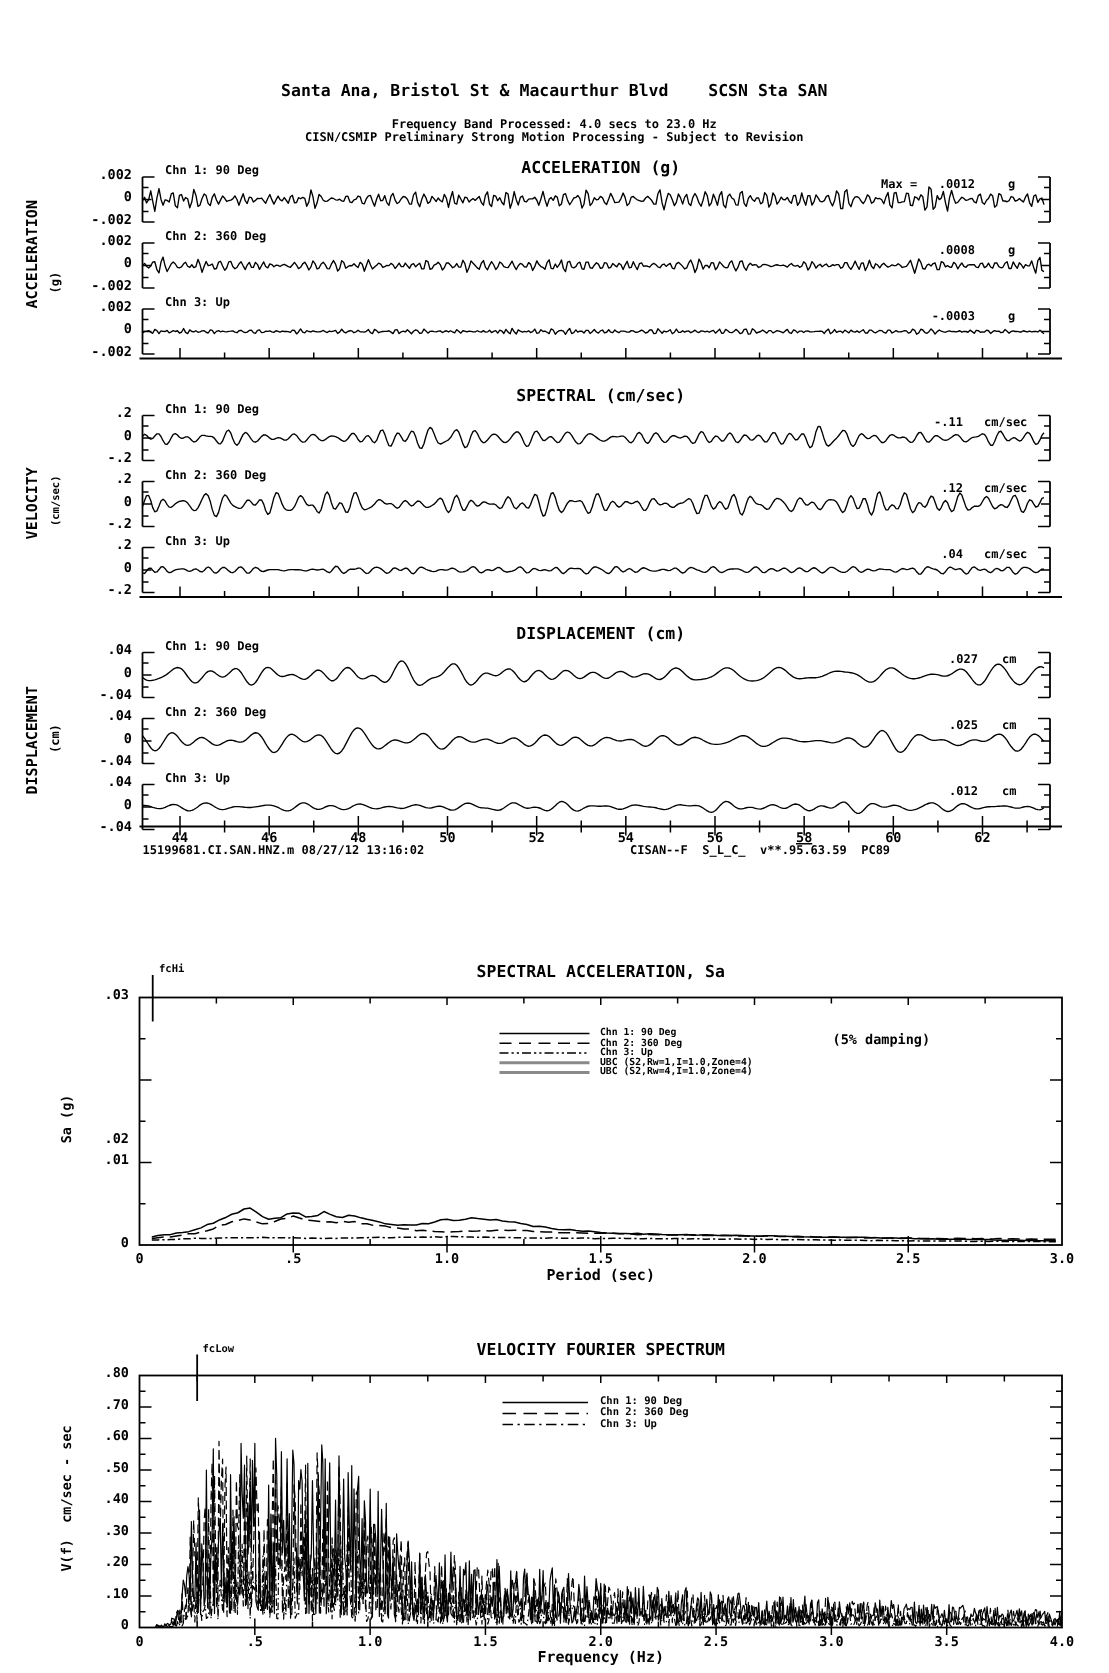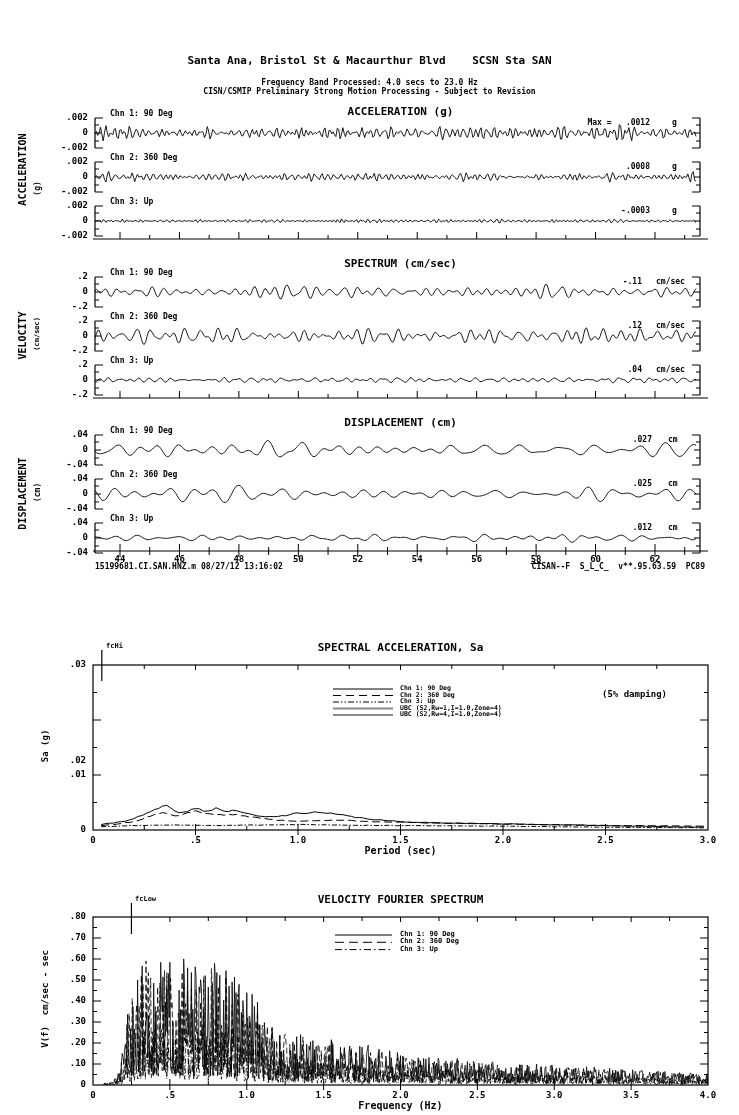--- a/index.html
+++ b/index.html
@@ -3,21 +3,21 @@
 <meta charset="utf-8">
 <style>
   html,body{margin:0;padding:0;background:#fff;}
   #stage{position:relative;width:739px;height:1115px;background:#ffffff;overflow:hidden;
          font-family:"DejaVu Sans Mono",monospace;}
   .t{position:absolute;white-space:pre;color:#000;font-family:"DejaVu Sans Mono",monospace;
      font-weight:bold;line-height:1.1;}
   .rot{transform:rotate(-90deg);}
   .f6{font-size:6.5px}.f7{font-size:7px}.f8{font-size:8px}.f9{font-size:9px}
   .f10{font-size:10px}.f11{font-size:11px}
-  .ctr{text-align:center}.rgt{text-align:right}
+  .ctr{text-align:center}.rgt{}
   svg{position:absolute;left:0;top:0;}
 </style>
 </head>
 <body>
 
 <div id="stage">
   <svg id="linework" width="739" height="1115" viewBox="0 0 739 1115">
       <line x1="93" y1="239" x2="708" y2="239" stroke="#000000" stroke-width="1.2"></line>
       <line x1="120" y1="239" x2="120" y2="232" stroke="#000000" stroke-width="1"></line>
       <line x1="149.722" y1="239" x2="149.722" y2="235" stroke="#000000" stroke-width="1"></line>
@@ -334,21 +334,21 @@
       <path d="M103.8,1084.6L104.5,1083.3L105.3,1083.6L106.1,1084.0L106.8,1084.3L107.6,1083.4L108.4,1084.4L109.1,1084.3L109.9,1084.0L110.7,1083.8L111.5,1082.3L112.2,1082.6L113.0,1083.2L113.8,1082.8L114.5,1080.6L115.3,1083.1L116.1,1080.7L116.8,1083.9L117.6,1078.4L118.4,1073.5L119.1,1074.4L119.9,1082.0L120.7,1076.5L121.4,1063.6L122.2,1053.4L123.0,1056.7L123.8,1064.5L124.5,1050.6L125.3,1044.4L126.1,1050.3L126.8,1067.9L127.6,1014.4L128.4,1052.3L129.1,1065.5L129.9,1067.6L130.7,1028.6L131.4,1063.3L132.2,1074.9L133.0,1006.7L133.7,1076.3L134.5,1029.2L135.3,1042.3L136.1,1070.5L136.8,1065.8L137.6,980.0L138.4,1071.3L139.1,1052.6L139.9,1059.3L140.7,1035.9L141.4,1023.9L142.2,965.9L143.0,1075.6L143.7,1036.5L144.5,1054.5L145.3,1036.6L146.0,1021.1L146.8,1012.3L147.6,1058.1L148.4,1015.9L149.1,1046.2L149.9,1067.9L150.7,1051.5L151.4,1070.4L152.2,1047.9L153.0,1075.3L153.7,983.1L154.5,1051.7L155.3,1034.4L156.0,1011.1L156.8,1052.3L157.6,1066.2L158.3,1069.6L159.1,1058.0L159.9,1063.2L160.7,962.3L161.4,995.0L162.2,1012.2L163.0,976.8L163.7,1057.3L164.5,1069.6L165.3,1001.9L166.0,1031.3L166.8,987.5L167.6,1034.4L168.3,973.6L169.1,1017.5L169.9,962.3L170.6,1067.5L171.4,1071.3L172.2,1073.5L173.0,1021.5L173.7,1069.1L174.5,1072.5L175.3,1064.4L176.0,1073.6L176.8,1050.9L177.6,1068.7L178.3,1072.9L179.1,990.1L179.9,1069.2L180.6,1009.4L181.4,1069.2L182.2,1029.1L182.9,1075.7L183.7,958.9L184.5,983.7L185.3,1042.7L186.0,1039.0L186.8,1045.6L187.6,967.8L188.3,1035.1L189.1,1013.5L189.9,1042.4L190.6,1030.0L191.4,972.5L192.2,1051.4L192.9,1009.1L193.7,1076.3L194.5,1018.1L195.2,966.8L196.0,976.1L196.8,1033.8L197.6,1032.0L198.3,1069.2L199.1,987.0L199.9,992.7L200.6,979.7L201.4,987.5L202.2,1049.7L202.9,1067.0L203.7,1009.0L204.5,1075.4L205.2,975.6L206.0,1075.6L206.8,1042.4L207.5,1037.8L208.3,987.1L209.1,1037.1L209.9,1063.7L210.6,1075.6L211.4,1017.4L212.2,983.3L212.9,1075.3L213.7,1016.1L214.5,963.3L215.2,974.3L216.0,1050.8L216.8,972.5L217.5,1075.8L218.3,1064.4L219.1,1012.5L219.8,975.2L220.6,1051.6L221.4,1070.8L222.2,1045.7L222.9,1050.1L223.7,1000.1L224.5,1064.7L225.2,1035.6L226.0,970.6L226.8,1041.4L227.5,1076.4L228.3,1032.6L229.1,986.0L229.8,1038.0L230.6,1046.3L231.4,1073.2L232.1,981.8L232.9,1018.2L233.7,1046.6L234.5,977.0L235.2,1076.1L236.0,992.6L236.8,1031.6L237.5,1076.4L238.3,993.6L239.1,984.3L239.8,1038.2L240.6,1051.1L241.4,1012.4L242.1,1057.0L242.9,1000.5L243.7,1014.4L244.4,1062.1L245.2,1061.6L246.0,1045.6L246.8,992.7L247.5,1048.2L248.3,1078.0L249.1,1016.2L249.8,1016.2L250.6,1027.0L251.4,1064.4L252.1,994.3L252.9,1077.6L253.7,1040.8L254.4,1006.3L255.2,1037.7L256.0,1068.0L256.7,1073.1L257.5,1002.2L258.3,1076.0L259.0,1078.8L259.8,1024.8L260.6,1051.7L261.4,1060.0L262.1,1037.5L262.9,1076.5L263.7,1079.1L264.4,1022.5L265.2,1035.9L266.0,1046.1L266.7,1041.4L267.5,1063.1L268.3,1075.2L269.0,1080.2L269.8,1063.9L270.6,1066.9L271.3,1044.4L272.1,1028.3L272.9,1039.8L273.7,1070.1L274.4,1041.3L275.2,1076.8L276.0,1080.3L276.7,1073.1L277.5,1069.4L278.3,1066.0L279.0,1076.4L279.8,1035.4L280.6,1072.5L281.3,1051.4L282.1,1079.7L282.9,1078.1L283.6,1049.9L284.4,1064.4L285.2,1080.5L286.0,1077.8L286.7,1069.6L287.5,1073.5L288.3,1071.9L289.0,1076.0L289.8,1066.3L290.6,1050.2L291.3,1059.7L292.1,1072.3L292.9,1041.9L293.6,1065.9L294.4,1080.7L295.2,1054.1L295.9,1078.8L296.7,1036.6L297.5,1076.0L298.3,1081.3L299.0,1062.1L299.8,1067.8L300.6,1034.7L301.3,1061.5L302.1,1044.6L302.9,1046.8L303.6,1053.0L304.4,1076.1L305.2,1080.4L305.9,1074.7L306.7,1044.3L307.5,1077.0L308.2,1081.3L309.0,1046.3L309.8,1050.0L310.6,1041.8L311.3,1070.7L312.1,1078.7L312.9,1040.6L313.6,1073.8L314.4,1049.5L315.2,1072.2L315.9,1047.0L316.7,1046.5L317.5,1076.3L318.2,1063.0L319.0,1076.3L319.8,1068.3L320.5,1068.6L321.3,1064.0L322.1,1069.5L322.9,1069.7L323.6,1075.7L324.4,1061.1L325.2,1056.3L325.9,1075.4L326.7,1074.3L327.5,1064.7L328.2,1070.8L329.0,1056.5L329.8,1079.4L330.5,1069.5L331.3,1039.7L332.1,1078.1L332.8,1044.3L333.6,1064.0L334.4,1081.4L335.2,1078.0L335.9,1077.5L336.7,1060.7L337.5,1075.7L338.2,1060.6L339.0,1067.6L339.8,1079.3L340.5,1047.2L341.3,1078.4L342.1,1072.8L342.8,1055.6L343.6,1055.3L344.4,1048.0L345.1,1057.6L345.9,1068.7L346.7,1070.8L347.5,1065.7L348.2,1078.5L349.0,1051.7L349.8,1046.1L350.5,1069.6L351.3,1051.6L352.1,1062.6L352.8,1063.4L353.6,1079.7L354.4,1064.8L355.1,1081.1L355.9,1052.4L356.7,1080.7L357.4,1080.8L358.2,1081.8L359.0,1080.8L359.8,1046.2L360.5,1072.1L361.3,1065.4L362.1,1047.1L362.8,1076.3L363.6,1068.3L364.4,1082.0L365.1,1068.4L365.9,1072.6L366.7,1053.7L367.4,1049.1L368.2,1045.2L369.0,1077.3L369.7,1056.6L370.5,1078.0L371.3,1079.2L372.1,1061.3L372.8,1064.3L373.6,1079.6L374.4,1067.5L375.1,1060.1L375.9,1058.2L376.7,1077.0L377.4,1081.7L378.2,1075.6L379.0,1049.1L379.7,1064.7L380.5,1074.3L381.3,1081.9L382.0,1081.1L382.8,1074.3L383.6,1080.1L384.4,1073.3L385.1,1069.4L385.9,1056.3L386.7,1063.6L387.4,1082.5L388.2,1079.9L389.0,1081.3L389.7,1050.8L390.5,1072.9L391.3,1057.8L392.0,1068.4L392.8,1080.4L393.6,1081.8L394.3,1073.9L395.1,1080.9L395.9,1064.6L396.7,1066.4L397.4,1052.4L398.2,1058.7L399.0,1061.6L399.7,1073.4L400.5,1055.6L401.3,1081.4L402.0,1081.9L402.8,1056.0L403.6,1067.8L404.3,1081.6L405.1,1073.4L405.9,1076.3L406.6,1076.4L407.4,1070.2L408.2,1074.6L409.0,1076.7L409.7,1077.2L410.5,1074.8L411.3,1070.8L412.0,1080.7L412.8,1080.7L413.6,1060.4L414.3,1082.4L415.1,1080.4L415.9,1080.6L416.6,1066.8L417.4,1081.7L418.2,1057.8L418.9,1080.9L419.7,1079.6L420.5,1061.9L421.3,1071.9L422.0,1065.2L422.8,1082.9L423.6,1058.4L424.3,1071.7L425.1,1077.3L425.9,1058.9L426.6,1077.2L427.4,1073.9L428.2,1077.6L428.9,1057.5L429.7,1073.0L430.5,1075.1L431.2,1082.6L432.0,1079.2L432.8,1082.9L433.6,1063.5L434.3,1072.1L435.1,1080.7L435.9,1066.2L436.6,1063.1L437.4,1074.7L438.2,1058.2L438.9,1060.5L439.7,1076.8L440.5,1080.6L441.2,1065.7L442.0,1076.2L442.8,1071.1L443.5,1076.3L444.3,1077.3L445.1,1074.6L445.9,1060.9L446.6,1074.5L447.4,1063.7L448.2,1071.8L448.9,1069.9L449.7,1076.0L450.5,1065.5L451.2,1083.0L452.0,1076.0L452.8,1074.5L453.5,1080.6L454.3,1068.2L455.1,1063.2L455.8,1080.5L456.6,1060.8L457.4,1058.4L458.2,1079.4L458.9,1082.9L459.7,1082.4L460.5,1070.9L461.2,1070.9L462.0,1077.9L462.8,1077.5L463.5,1081.8L464.3,1070.6L465.1,1065.2L465.8,1066.5L466.6,1079.0L467.4,1061.6L468.1,1078.7L468.9,1082.5L469.7,1077.0L470.5,1070.4L471.2,1066.0L472.0,1074.4L472.8,1075.9L473.5,1061.3L474.3,1063.4L475.1,1083.1L475.8,1069.7L476.6,1082.5L477.4,1083.0L478.1,1078.5L478.9,1063.2L479.7,1079.0L480.4,1068.5L481.2,1067.4L482.0,1077.2L482.8,1072.3L483.5,1069.2L484.3,1082.7L485.1,1066.0L485.8,1064.6L486.6,1075.5L487.4,1079.3L488.1,1065.2L488.9,1075.4L489.7,1074.3L490.4,1080.3L491.2,1067.8L492.0,1062.4L492.7,1062.1L493.5,1068.2L494.3,1077.9L495.1,1082.6L495.8,1077.0L496.6,1080.3L497.4,1075.1L498.1,1079.1L498.9,1068.2L499.7,1080.7L500.4,1077.3L501.2,1070.2L502.0,1074.5L502.7,1077.7L503.5,1071.7L504.3,1071.5L505.0,1079.9L505.8,1068.4L506.6,1081.0L507.4,1083.1L508.1,1073.7L508.9,1082.5L509.7,1082.3L510.4,1075.9L511.2,1067.4L512.0,1080.6L512.7,1074.0L513.5,1078.9L514.3,1077.0L515.0,1080.8L515.8,1076.2L516.6,1067.3L517.3,1082.0L518.1,1075.8L518.9,1082.4L519.7,1064.6L520.4,1082.2L521.2,1079.7L522.0,1064.8L522.7,1079.8L523.5,1076.7L524.3,1079.6L525.0,1070.6L525.8,1078.9L526.6,1082.6L527.3,1065.0L528.1,1080.8L528.9,1066.4L529.6,1078.0L530.4,1071.7L531.2,1078.2L532.0,1080.8L532.7,1071.0L533.5,1081.6L534.3,1074.6L535.0,1082.9L535.8,1072.9L536.6,1064.1L537.3,1080.2L538.1,1075.8L538.9,1081.6L539.6,1080.3L540.4,1069.0L541.2,1066.9L541.9,1073.6L542.7,1081.8L543.5,1080.2L544.3,1081.2L545.0,1068.4L545.8,1066.6L546.6,1083.3L547.3,1083.3L548.1,1072.5L548.9,1078.7L549.6,1075.1L550.4,1083.2L551.2,1077.4L551.9,1064.9L552.7,1073.0L553.5,1082.9L554.2,1077.8L555.0,1083.4L555.8,1069.3L556.6,1080.9L557.3,1080.5L558.1,1079.8L558.9,1079.5L559.6,1067.9L560.4,1074.8L561.2,1077.4L561.9,1077.5L562.7,1081.7L563.5,1083.3L564.2,1077.7L565.0,1069.6L565.8,1075.8L566.5,1068.5L567.3,1077.3L568.1,1076.6L568.9,1076.7L569.6,1078.2L570.4,1080.6L571.2,1078.3L571.9,1080.1L572.7,1078.1L573.5,1069.0L574.2,1079.3L575.0,1072.6L575.8,1069.1L576.5,1082.7L577.3,1075.7L578.1,1075.3L578.8,1075.7L579.6,1083.1L580.4,1080.1L581.2,1077.3L581.9,1076.8L582.7,1076.8L583.5,1068.6L584.2,1072.5L585.0,1075.2L585.8,1083.4L586.5,1066.8L587.3,1077.6L588.1,1070.8L588.8,1080.1L589.6,1080.4L590.4,1078.5L591.1,1081.6L591.9,1071.6L592.7,1079.8L593.5,1075.1L594.2,1067.0L595.0,1072.2L595.8,1069.7L596.5,1075.7L597.3,1082.9L598.1,1079.3L598.8,1083.6L599.6,1083.2L600.4,1082.3L601.1,1078.0L601.9,1079.9L602.7,1072.5L603.4,1071.4L604.2,1069.4L605.0,1073.4L605.8,1072.4L606.5,1073.0L607.3,1071.5L608.1,1071.5L608.8,1082.6L609.6,1068.1L610.4,1081.6L611.1,1082.4L611.9,1080.3L612.7,1070.3L613.4,1083.6L614.2,1072.8L615.0,1081.5L615.7,1070.1L616.5,1081.2L617.3,1080.3L618.1,1071.5L618.8,1076.8L619.6,1076.2L620.4,1080.6L621.1,1069.6L621.9,1079.5L622.7,1069.8L623.4,1072.2L624.2,1071.3L625.0,1071.8L625.7,1075.8L626.5,1083.0L627.3,1082.6L628.0,1083.8L628.8,1081.2L629.6,1073.5L630.4,1081.1L631.1,1080.6L631.9,1081.7L632.7,1069.8L633.4,1081.1L634.2,1081.3L635.0,1071.4L635.7,1071.8L636.5,1076.0L637.3,1081.9L638.0,1082.8L638.8,1080.3L639.6,1071.6L640.3,1072.1L641.1,1071.0L641.9,1070.2L642.7,1073.3L643.4,1080.1L644.2,1083.1L645.0,1083.9L645.7,1083.6L646.5,1080.9L647.3,1076.0L648.0,1077.7L648.8,1077.1L649.6,1072.3L650.3,1075.1L651.1,1076.6L651.9,1078.8L652.6,1074.0L653.4,1073.3L654.2,1082.9L655.0,1075.8L655.7,1074.0L656.5,1071.9L657.3,1081.2L658.0,1071.0L658.8,1079.0L659.6,1083.7L660.3,1081.3L661.1,1083.0L661.9,1079.8L662.6,1073.5L663.4,1083.9L664.2,1081.1L664.9,1071.5L665.7,1080.2L666.5,1077.0L667.3,1077.9L668.0,1076.0L668.8,1076.8L669.6,1082.4L670.3,1081.3L671.1,1082.3L671.9,1083.6L672.6,1079.4L673.4,1075.2L674.2,1073.4L674.9,1080.7L675.7,1080.5L676.5,1078.1L677.2,1076.5L678.0,1073.6L678.8,1078.6L679.6,1072.6L680.3,1077.2L681.1,1073.9L681.9,1083.0L682.6,1078.6L683.4,1074.0L684.2,1083.5L684.9,1082.5L685.7,1079.2L686.5,1077.9L687.2,1076.2L688.0,1081.9L688.8,1075.6L689.5,1074.7L690.3,1082.4L691.1,1076.0L691.9,1078.4L692.6,1074.5L693.4,1079.3L694.2,1078.1L694.9,1076.4L695.7,1075.4L696.5,1074.3L697.2,1082.3L698.0,1077.2L698.8,1084.1L699.5,1076.0L700.3,1078.3L701.1,1081.0L701.8,1084.0L702.6,1079.7L703.4,1079.0L704.2,1081.2L704.9,1079.5L705.7,1082.9L706.5,1074.3L707.2,1083.2L708.0,1073.3" fill="none" stroke="#000000" stroke-width="0.8" stroke-linejoin="round" stroke-linecap="butt" clip-path="url(#cpFx)"></path>
       <path d="M103.8,1084.7L104.5,1083.1L105.3,1084.3L106.1,1084.0L106.8,1084.8L107.6,1084.1L108.4,1083.4L109.1,1084.5L109.9,1082.5L110.7,1083.7L111.5,1084.2L112.2,1084.0L113.0,1083.4L113.8,1083.2L114.5,1078.8L115.3,1079.2L116.1,1079.3L116.8,1083.9L117.6,1074.4L118.4,1075.9L119.1,1079.8L119.9,1073.4L120.7,1081.8L121.4,1062.4L122.2,1081.7L123.0,1078.4L123.8,1079.6L124.5,1065.0L125.3,1058.6L126.1,1073.9L126.8,1024.8L127.6,1077.9L128.4,1056.7L129.1,1013.4L129.9,1036.8L130.7,1039.1L131.4,1073.2L132.2,998.6L133.0,1023.1L133.7,1069.8L134.5,1059.2L135.3,1055.5L136.1,1013.7L136.8,1004.4L137.6,1039.2L138.4,1072.0L139.1,1005.9L139.9,1076.2L140.7,998.5L141.4,975.1L142.2,1070.4L143.0,983.7L143.7,1032.8L144.5,1072.8L145.3,1060.7L146.0,960.9L146.8,1020.7L147.6,986.8L148.4,972.7L149.1,1075.4L149.9,992.7L150.7,978.0L151.4,1071.1L152.2,1031.8L153.0,1052.8L153.7,1035.8L154.5,1074.1L155.3,1006.8L156.0,1043.1L156.8,1076.2L157.6,986.8L158.3,1017.0L159.1,1019.8L159.9,983.0L160.7,1062.4L161.4,1053.1L162.2,1070.7L163.0,1003.9L163.7,1057.9L164.5,970.7L165.3,1037.1L166.0,1024.1L166.8,972.6L167.6,1071.2L168.3,1058.0L169.1,1028.6L169.9,1005.8L170.6,978.6L171.4,1007.1L172.2,1002.6L173.0,1068.8L173.7,1066.9L174.5,1068.7L175.3,1076.1L176.0,1019.5L176.8,1057.9L177.6,1059.2L178.3,1013.0L179.1,1017.2L179.9,1071.7L180.6,1075.0L181.4,1015.1L182.2,972.2L182.9,1062.7L183.7,986.7L184.5,1040.6L185.3,1003.8L186.0,1010.3L186.8,1021.1L187.6,991.6L188.3,1075.5L189.1,1051.8L189.9,1044.8L190.6,1053.1L191.4,988.8L192.2,1072.8L192.9,1059.9L193.7,1075.4L194.5,1076.2L195.2,1060.7L196.0,989.6L196.8,999.2L197.6,1054.5L198.3,1068.3L199.1,1037.1L199.9,1059.6L200.6,1001.6L201.4,1050.5L202.2,1024.7L202.9,1040.7L203.7,976.8L204.5,1061.5L205.2,1053.3L206.0,1068.6L206.8,1036.7L207.5,1075.1L208.3,1045.7L209.1,1076.3L209.9,1076.2L210.6,1065.6L211.4,968.6L212.2,986.6L212.9,995.1L213.7,1075.4L214.5,1062.4L215.2,1018.2L216.0,1072.5L216.8,1007.0L217.5,1058.3L218.3,986.3L219.1,1044.0L219.8,1058.9L220.6,1075.0L221.4,1025.3L222.2,1069.9L222.9,1073.6L223.7,1033.3L224.5,1036.7L225.2,1044.2L226.0,976.7L226.8,1004.1L227.5,1063.4L228.3,1063.0L229.1,1076.6L229.8,1076.2L230.6,1057.1L231.4,1076.6L232.1,1004.6L232.9,1060.2L233.7,1067.7L234.5,1076.9L235.2,1074.7L236.0,1077.3L236.8,1061.1L237.5,995.5L238.3,994.0L239.1,1034.1L239.8,1073.3L240.6,1049.7L241.4,1066.0L242.1,1057.8L242.9,1014.7L243.7,1074.1L244.4,1028.5L245.2,1024.1L246.0,1058.3L246.8,1060.5L247.5,1018.2L248.3,1034.0L249.1,1062.8L249.8,1020.8L250.6,1073.2L251.4,1074.1L252.1,1053.3L252.9,1056.1L253.7,1049.8L254.4,1079.0L255.2,1063.3L256.0,1021.1L256.7,1034.2L257.5,1011.7L258.3,1062.6L259.0,1023.4L259.8,1063.9L260.6,1072.7L261.4,1055.6L262.1,1027.2L262.9,1025.2L263.7,1078.5L264.4,1049.9L265.2,1069.0L266.0,1074.8L266.7,1039.7L267.5,1026.5L268.3,1078.6L269.0,1046.4L269.8,1038.6L270.6,1079.8L271.3,1037.1L272.1,1027.4L272.9,1080.6L273.7,1069.2L274.4,1068.7L275.2,1072.4L276.0,1077.3L276.7,1040.9L277.5,1080.9L278.3,1074.8L279.0,1064.4L279.8,1035.7L280.6,1076.6L281.3,1051.9L282.1,1070.1L282.9,1057.0L283.6,1047.6L284.4,1035.3L285.2,1034.4L286.0,1042.8L286.7,1048.3L287.5,1080.3L288.3,1067.1L289.0,1078.4L289.8,1044.4L290.6,1065.2L291.3,1080.0L292.1,1081.3L292.9,1072.7L293.6,1073.8L294.4,1043.3L295.2,1071.6L295.9,1053.1L296.7,1077.6L297.5,1059.4L298.3,1078.1L299.0,1078.0L299.8,1056.3L300.6,1075.5L301.3,1076.8L302.1,1079.4L302.9,1037.0L303.6,1046.1L304.4,1079.4L305.2,1077.0L305.9,1079.8L306.7,1081.2L307.5,1058.4L308.2,1079.6L309.0,1066.1L309.8,1074.2L310.6,1059.8L311.3,1081.3L312.1,1061.3L312.9,1072.5L313.6,1081.5L314.4,1054.2L315.2,1073.3L315.9,1077.9L316.7,1079.9L317.5,1060.4L318.2,1044.3L319.0,1045.2L319.8,1061.5L320.5,1078.4L321.3,1050.7L322.1,1079.3L322.9,1073.7L323.6,1062.8L324.4,1055.1L325.2,1046.8L325.9,1053.8L326.7,1061.6L327.5,1045.3L328.2,1046.0L329.0,1062.1L329.8,1044.0L330.5,1081.6L331.3,1081.8L332.1,1042.2L332.8,1067.9L333.6,1063.6L334.4,1080.1L335.2,1080.1L335.9,1067.9L336.7,1058.9L337.5,1065.7L338.2,1059.4L339.0,1071.8L339.8,1075.2L340.5,1079.0L341.3,1051.8L342.1,1056.9L342.8,1062.7L343.6,1070.5L344.4,1047.6L345.1,1064.4L345.9,1081.5L346.7,1080.4L347.5,1075.1L348.2,1073.6L349.0,1081.9L349.8,1066.5L350.5,1054.8L351.3,1047.6L352.1,1068.5L352.8,1062.9L353.6,1072.6L354.4,1075.9L355.1,1082.0L355.9,1053.1L356.7,1056.0L357.4,1068.2L358.2,1066.3L359.0,1082.0L359.8,1067.5L360.5,1075.4L361.3,1064.1L362.1,1059.0L362.8,1057.4L363.6,1054.9L364.4,1077.2L365.1,1073.1L365.9,1080.4L366.7,1078.0L367.4,1082.2L368.2,1069.5L369.0,1082.3L369.7,1073.6L370.5,1052.5L371.3,1059.4L372.1,1068.5L372.8,1065.9L373.6,1082.1L374.4,1063.6L375.1,1059.9L375.9,1081.3L376.7,1070.9L377.4,1078.6L378.2,1052.4L379.0,1082.0L379.7,1079.5L380.5,1070.4L381.3,1055.3L382.0,1050.9L382.8,1067.8L383.6,1075.1L384.4,1082.4L385.1,1081.4L385.9,1062.0L386.7,1065.9L387.4,1080.6L388.2,1065.8L389.0,1074.1L389.7,1071.7L390.5,1071.5L391.3,1066.7L392.0,1077.9L392.8,1065.8L393.6,1075.4L394.3,1078.9L395.1,1079.4L395.9,1081.9L396.7,1074.7L397.4,1057.8L398.2,1072.4L399.0,1061.8L399.7,1074.7L400.5,1058.2L401.3,1082.5L402.0,1078.6L402.8,1079.9L403.6,1057.3L404.3,1076.6L405.1,1067.8L405.9,1058.1L406.6,1059.7L407.4,1065.7L408.2,1077.1L409.0,1066.1L409.7,1061.8L410.5,1071.4L411.3,1082.1L412.0,1059.3L412.8,1079.9L413.6,1077.9L414.3,1076.4L415.1,1061.3L415.9,1077.1L416.6,1079.6L417.4,1082.8L418.2,1080.0L418.9,1059.8L419.7,1067.3L420.5,1060.9L421.3,1078.8L422.0,1081.5L422.8,1081.8L423.6,1075.1L424.3,1068.1L425.1,1068.4L425.9,1071.1L426.6,1073.2L427.4,1070.8L428.2,1073.3L428.9,1064.4L429.7,1077.9L430.5,1081.5L431.2,1079.1L432.0,1065.2L432.8,1063.2L433.6,1068.5L434.3,1061.6L435.1,1072.5L435.9,1064.9L436.6,1078.5L437.4,1075.3L438.2,1064.3L438.9,1080.1L439.7,1071.2L440.5,1069.6L441.2,1079.9L442.0,1081.4L442.8,1076.1L443.5,1078.4L444.3,1063.2L445.1,1067.7L445.9,1075.4L446.6,1069.7L447.4,1067.7L448.2,1081.7L448.9,1069.3L449.7,1075.4L450.5,1061.1L451.2,1082.9L452.0,1059.8L452.8,1079.2L453.5,1076.0L454.3,1081.5L455.1,1073.3L455.8,1076.5L456.6,1075.6L457.4,1073.2L458.2,1060.7L458.9,1083.0L459.7,1078.3L460.5,1072.4L461.2,1065.4L462.0,1062.5L462.8,1082.1L463.5,1075.6L464.3,1074.0L465.1,1068.9L465.8,1080.7L466.6,1081.5L467.4,1073.6L468.1,1074.8L468.9,1083.1L469.7,1063.6L470.5,1081.5L471.2,1081.4L472.0,1080.8L472.8,1076.5L473.5,1069.1L474.3,1064.4L475.1,1081.6L475.8,1082.1L476.6,1072.2L477.4,1072.3L478.1,1069.1L478.9,1080.6L479.7,1066.6L480.4,1071.2L481.2,1080.6L482.0,1063.5L482.8,1075.0L483.5,1077.3L484.3,1072.6L485.1,1080.4L485.8,1082.3L486.6,1066.6L487.4,1069.3L488.1,1067.8L488.9,1063.8L489.7,1073.3L490.4,1070.9L491.2,1070.9L492.0,1064.7L492.7,1071.9L493.5,1078.8L494.3,1076.2L495.1,1072.3L495.8,1068.6L496.6,1074.6L497.4,1065.1L498.1,1079.1L498.9,1081.1L499.7,1070.4L500.4,1078.1L501.2,1080.1L502.0,1069.6L502.7,1070.2L503.5,1081.6L504.3,1079.2L505.0,1075.6L505.8,1076.9L506.6,1082.2L507.4,1080.4L508.1,1074.4L508.9,1082.6L509.7,1073.3L510.4,1082.9L511.2,1083.2L512.0,1075.8L512.7,1082.1L513.5,1075.8L514.3,1081.0L515.0,1070.9L515.8,1067.7L516.6,1077.1L517.3,1082.8L518.1,1068.0L518.9,1079.9L519.7,1083.4L520.4,1065.1L521.2,1069.8L522.0,1082.9L522.7,1080.8L523.5,1078.1L524.3,1079.3L525.0,1073.0L525.8,1081.8L526.6,1068.3L527.3,1083.1L528.1,1082.0L528.9,1081.7L529.6,1073.7L530.4,1080.9L531.2,1081.6L532.0,1082.6L532.7,1077.9L533.5,1072.5L534.3,1076.3L535.0,1070.1L535.8,1083.1L536.6,1074.1L537.3,1069.5L538.1,1077.0L538.9,1076.7L539.6,1083.5L540.4,1080.6L541.2,1066.7L541.9,1080.4L542.7,1080.4L543.5,1083.5L544.3,1078.9L545.0,1075.7L545.8,1083.5L546.6,1074.3L547.3,1078.6L548.1,1083.5L548.9,1082.4L549.6,1083.4L550.4,1065.5L551.2,1067.1L551.9,1066.5L552.7,1069.1L553.5,1081.8L554.2,1070.5L555.0,1074.3L555.8,1069.2L556.6,1068.1L557.3,1080.0L558.1,1081.4L558.9,1070.6L559.6,1076.9L560.4,1083.4L561.2,1075.8L561.9,1081.5L562.7,1077.6L563.5,1082.9L564.2,1071.2L565.0,1082.0L565.8,1073.5L566.5,1068.9L567.3,1079.3L568.1,1067.5L568.9,1069.8L569.6,1068.8L570.4,1077.7L571.2,1083.0L571.9,1068.0L572.7,1081.0L573.5,1076.4L574.2,1068.5L575.0,1071.5L575.8,1068.0L576.5,1082.4L577.3,1079.4L578.1,1070.3L578.8,1067.8L579.6,1079.3L580.4,1076.1L581.2,1079.4L581.9,1083.7L582.7,1071.9L583.5,1080.2L584.2,1072.6L585.0,1072.7L585.8,1082.2L586.5,1082.1L587.3,1076.2L588.1,1073.9L588.8,1069.9L589.6,1081.4L590.4,1070.7L591.1,1076.0L591.9,1076.4L592.7,1081.5L593.5,1079.3L594.2,1075.8L595.0,1078.5L595.8,1082.7L596.5,1082.6L597.3,1083.7L598.1,1081.1L598.8,1069.2L599.6,1082.5L600.4,1074.3L601.1,1083.2L601.9,1078.2L602.7,1080.5L603.4,1082.5L604.2,1082.3L605.0,1075.0L605.8,1080.3L606.5,1078.0L607.3,1079.9L608.1,1083.7L608.8,1082.2L609.6,1076.4L610.4,1075.5L611.1,1074.1L611.9,1080.5L612.7,1073.0L613.4,1074.5L614.2,1075.3L615.0,1082.0L615.7,1080.6L616.5,1082.5L617.3,1071.8L618.1,1083.6L618.8,1073.7L619.6,1081.0L620.4,1079.6L621.1,1075.8L621.9,1074.8L622.7,1079.4L623.4,1083.8L624.2,1082.7L625.0,1070.7L625.7,1075.7L626.5,1080.5L627.3,1077.4L628.0,1075.8L628.8,1078.8L629.6,1082.7L630.4,1079.0L631.1,1080.3L631.9,1082.5L632.7,1074.3L633.4,1074.2L634.2,1076.0L635.0,1079.6L635.7,1083.2L636.5,1074.3L637.3,1074.2L638.0,1081.9L638.8,1082.9L639.6,1081.1L640.3,1083.0L641.1,1081.0L641.9,1080.0L642.7,1076.4L643.4,1074.0L644.2,1079.2L645.0,1078.0L645.7,1083.0L646.5,1078.5L647.3,1080.3L648.0,1081.2L648.8,1082.3L649.6,1082.4L650.3,1080.2L651.1,1075.4L651.9,1082.8L652.6,1074.4L653.4,1077.9L654.2,1073.1L655.0,1080.3L655.7,1079.1L656.5,1079.9L657.3,1079.7L658.0,1078.8L658.8,1077.0L659.6,1080.9L660.3,1072.3L661.1,1081.6L661.9,1084.0L662.6,1083.6L663.4,1072.2L664.2,1081.1L664.9,1082.7L665.7,1084.0L666.5,1080.9L667.3,1083.1L668.0,1078.7L668.8,1079.6L669.6,1082.1L670.3,1078.2L671.1,1082.5L671.9,1072.9L672.6,1081.6L673.4,1081.8L674.2,1083.6L674.9,1080.4L675.7,1074.3L676.5,1080.1L677.2,1083.8L678.0,1078.2L678.8,1081.2L679.6,1075.8L680.3,1083.2L681.1,1080.4L681.9,1083.8L682.6,1075.6L683.4,1074.0L684.2,1078.6L684.9,1084.1L685.7,1074.7L686.5,1079.0L687.2,1081.9L688.0,1075.7L688.8,1082.6L689.5,1075.7L690.3,1073.1L691.1,1073.4L691.9,1081.5L692.6,1082.6L693.4,1074.0L694.2,1082.8L694.9,1083.4L695.7,1082.7L696.5,1083.9L697.2,1077.5L698.0,1076.6L698.8,1074.7L699.5,1081.1L700.3,1080.5L701.1,1080.9L701.8,1083.8L702.6,1080.0L703.4,1084.2L704.2,1083.7L704.9,1084.1L705.7,1079.3L706.5,1080.2L707.2,1083.9L708.0,1081.5" fill="none" stroke="#000000" stroke-width="0.8" stroke-linejoin="round" stroke-linecap="butt" stroke-dasharray="6,3" clip-path="url(#cpFx)"></path>
       <path d="M103.8,1084.8L104.5,1084.9L105.3,1084.9L106.1,1084.4L106.8,1084.3L107.6,1084.8L108.4,1084.8L109.1,1084.8L109.9,1084.5L110.7,1084.2L111.5,1083.8L112.2,1084.8L113.0,1084.2L113.8,1084.2L114.5,1084.6L115.3,1084.2L116.1,1081.1L116.8,1084.4L117.6,1084.0L118.4,1081.1L119.1,1084.0L119.9,1082.7L120.7,1077.1L121.4,1084.0L122.2,1082.2L123.0,1073.5L123.8,1069.7L124.5,1079.8L125.3,1076.5L126.1,1058.4L126.8,1070.8L127.6,1077.9L128.4,1071.5L129.1,1067.1L129.9,1081.3L130.7,1064.7L131.4,1081.4L132.2,1051.1L133.0,1058.5L133.7,1071.3L134.5,1080.3L135.3,1074.4L136.1,1073.3L136.8,1070.4L137.6,1079.0L138.4,1078.2L139.1,1077.6L139.9,1041.9L140.7,1079.1L141.4,1071.4L142.2,1069.0L143.0,1043.0L143.7,1054.2L144.5,1030.7L145.3,1079.6L146.0,1064.5L146.8,1053.6L147.6,1064.7L148.4,1073.5L149.1,1046.3L149.9,1061.8L150.7,1061.5L151.4,1077.7L152.2,1046.1L153.0,1047.3L153.7,1076.5L154.5,1038.0L155.3,1025.2L156.0,1074.4L156.8,1047.1L157.6,1057.2L158.3,1076.2L159.1,1023.0L159.9,1056.1L160.7,1058.9L161.4,1029.4L162.2,1053.4L163.0,1052.7L163.7,1070.4L164.5,1038.9L165.3,1072.6L166.0,1047.4L166.8,1079.1L167.6,1041.7L168.3,1046.7L169.1,1059.1L169.9,1060.0L170.6,1049.7L171.4,1069.3L172.2,1063.9L173.0,1042.5L173.7,1073.6L174.5,1073.4L175.3,1037.2L176.0,1075.9L176.8,1073.2L177.6,1064.4L178.3,1072.6L179.1,1059.8L179.9,1078.8L180.6,1063.7L181.4,1075.9L182.2,1067.7L182.9,1060.9L183.7,1043.7L184.5,1079.0L185.3,1079.2L186.0,1026.3L186.8,1034.8L187.6,1044.7L188.3,1055.0L189.1,1079.4L189.9,1064.0L190.6,1076.4L191.4,1039.8L192.2,1037.1L192.9,1036.1L193.7,1078.8L194.5,1065.9L195.2,1056.4L196.0,1038.9L196.8,1078.8L197.6,1076.9L198.3,1075.2L199.1,1076.5L199.9,1043.0L200.6,1049.3L201.4,1030.4L202.2,1036.2L202.9,1042.0L203.7,1075.7L204.5,1060.4L205.2,1040.1L206.0,1070.1L206.8,1055.1L207.5,1051.8L208.3,1080.4L209.1,1056.9L209.9,1037.8L210.6,1065.8L211.4,1068.8L212.2,1032.3L212.9,1053.3L213.7,1063.1L214.5,1058.7L215.2,1066.3L216.0,1034.9L216.8,1057.2L217.5,1054.7L218.3,1057.5L219.1,1074.6L219.8,1048.6L220.6,1042.4L221.4,1079.2L222.2,1031.8L222.9,1038.8L223.7,1070.2L224.5,1038.9L225.2,1066.6L226.0,1028.3L226.8,1079.2L227.5,1061.0L228.3,1026.9L229.1,1076.9L229.8,1056.4L230.6,1074.3L231.4,1029.9L232.1,1051.2L232.9,1031.9L233.7,1028.7L234.5,1079.5L235.2,1078.2L236.0,1078.0L236.8,1080.8L237.5,1048.7L238.3,1034.8L239.1,1075.3L239.8,1049.7L240.6,1064.7L241.4,1048.8L242.1,1070.3L242.9,1053.0L243.7,1064.7L244.4,1081.0L245.2,1079.5L246.0,1075.7L246.8,1051.8L247.5,1080.3L248.3,1074.8L249.1,1045.6L249.8,1051.8L250.6,1060.2L251.4,1038.8L252.1,1043.2L252.9,1050.7L253.7,1069.7L254.4,1080.7L255.2,1081.3L256.0,1071.4L256.7,1077.0L257.5,1049.2L258.3,1062.6L259.0,1061.4L259.8,1049.3L260.6,1050.6L261.4,1066.3L262.1,1047.4L262.9,1064.8L263.7,1081.1L264.4,1076.5L265.2,1055.4L266.0,1061.3L266.7,1059.1L267.5,1073.3L268.3,1082.6L269.0,1075.1L269.8,1079.8L270.6,1063.2L271.3,1054.5L272.1,1082.7L272.9,1079.1L273.7,1075.8L274.4,1055.7L275.2,1075.2L276.0,1078.2L276.7,1076.2L277.5,1067.5L278.3,1082.4L279.0,1065.2L279.8,1057.9L280.6,1082.0L281.3,1067.0L282.1,1069.2L282.9,1082.4L283.6,1063.2L284.4,1075.8L285.2,1061.6L286.0,1072.9L286.7,1081.3L287.5,1062.2L288.3,1072.3L289.0,1082.4L289.8,1080.2L290.6,1080.0L291.3,1071.0L292.1,1068.5L292.9,1065.8L293.6,1081.9L294.4,1068.7L295.2,1083.0L295.9,1079.0L296.7,1076.2L297.5,1059.0L298.3,1078.1L299.0,1065.3L299.8,1062.1L300.6,1073.8L301.3,1063.4L302.1,1076.7L302.9,1081.4L303.6,1059.7L304.4,1083.1L305.2,1078.1L305.9,1061.2L306.7,1080.8L307.5,1082.6L308.2,1080.6L309.0,1081.6L309.8,1065.5L310.6,1078.4L311.3,1069.8L312.1,1083.0L312.9,1067.5L313.6,1068.7L314.4,1070.3L315.2,1079.1L315.9,1073.9L316.7,1077.6L317.5,1083.2L318.2,1079.9L319.0,1073.6L319.8,1068.0L320.5,1063.5L321.3,1082.7L322.1,1065.1L322.9,1080.6L323.6,1064.0L324.4,1065.0L325.2,1082.7L325.9,1080.3L326.7,1063.6L327.5,1079.6L328.2,1077.3L329.0,1074.9L329.8,1069.2L330.5,1072.6L331.3,1083.1L332.1,1068.8L332.8,1083.0L333.6,1073.0L334.4,1081.3L335.2,1083.1L335.9,1068.9L336.7,1069.5L337.5,1067.7L338.2,1070.2L339.0,1079.7L339.8,1076.8L340.5,1076.5L341.3,1076.6L342.1,1082.6L342.8,1075.9L343.6,1082.3L344.4,1064.1L345.1,1076.7L345.9,1072.9L346.7,1067.8L347.5,1082.8L348.2,1075.5L349.0,1081.4L349.8,1082.0L350.5,1082.5L351.3,1083.4L352.1,1078.5L352.8,1072.5L353.6,1073.1L354.4,1083.3L355.1,1064.9L355.9,1067.7L356.7,1077.4L357.4,1065.6L358.2,1082.9L359.0,1065.2L359.8,1082.5L360.5,1081.1L361.3,1072.7L362.1,1075.9L362.8,1081.0L363.6,1082.5L364.4,1076.4L365.1,1080.5L365.9,1068.1L366.7,1073.6L367.4,1083.0L368.2,1083.5L369.0,1071.4L369.7,1083.6L370.5,1075.7L371.3,1080.1L372.1,1079.1L372.8,1075.3L373.6,1068.0L374.4,1071.0L375.1,1071.0L375.9,1078.7L376.7,1073.3L377.4,1079.1L378.2,1076.6L379.0,1082.8L379.7,1072.2L380.5,1074.7L381.3,1073.1L382.0,1070.0L382.8,1071.4L383.6,1076.1L384.4,1075.4L385.1,1074.5L385.9,1075.0L386.7,1075.6L387.4,1080.8L388.2,1082.8L389.0,1073.4L389.7,1083.7L390.5,1076.8L391.3,1078.8L392.0,1068.0L392.8,1082.4L393.6,1074.6L394.3,1083.4L395.1,1081.0L395.9,1078.5L396.7,1082.5L397.4,1072.6L398.2,1082.9L399.0,1072.3L399.7,1079.9L400.5,1071.4L401.3,1069.6L402.0,1079.1L402.8,1078.5L403.6,1082.1L404.3,1076.7L405.1,1072.1L405.9,1078.8L406.6,1079.9L407.4,1071.8L408.2,1081.8L409.0,1083.5L409.7,1080.8L410.5,1075.5L411.3,1076.9L412.0,1076.3L412.8,1081.7L413.6,1074.1L414.3,1075.4L415.1,1078.1L415.9,1078.3L416.6,1074.0L417.4,1071.2L418.2,1078.7L418.9,1076.2L419.7,1082.8L420.5,1071.1L421.3,1083.8L422.0,1078.5L422.8,1082.2L423.6,1071.1L424.3,1073.7L425.1,1083.9L425.9,1082.0L426.6,1076.1L427.4,1075.3L428.2,1075.9L428.9,1076.8L429.7,1083.0L430.5,1073.3L431.2,1078.8L432.0,1081.5L432.8,1076.3L433.6,1078.2L434.3,1082.3L435.1,1072.2L435.9,1073.2L436.6,1074.4L437.4,1079.9L438.2,1076.4L438.9,1078.3L439.7,1073.9L440.5,1083.3L441.2,1075.6L442.0,1072.5L442.8,1082.2L443.5,1082.3L444.3,1081.0L445.1,1071.2L445.9,1084.0L446.6,1073.6L447.4,1077.3L448.2,1076.1L448.9,1076.0L449.7,1079.4L450.5,1083.6L451.2,1083.8L452.0,1079.0L452.8,1083.6L453.5,1076.9L454.3,1077.8L455.1,1082.4L455.8,1077.7L456.6,1084.0L457.4,1083.4L458.2,1077.4L458.9,1083.9L459.7,1078.1L460.5,1078.8L461.2,1084.0L462.0,1079.9L462.8,1073.8L463.5,1075.1L464.3,1080.5L465.1,1077.9L465.8,1077.2L466.6,1083.9L467.4,1083.0L468.1,1076.9L468.9,1072.4L469.7,1081.0L470.5,1076.9L471.2,1078.9L472.0,1073.2L472.8,1080.5L473.5,1079.6L474.3,1074.2L475.1,1081.9L475.8,1078.6L476.6,1083.4L477.4,1083.0L478.1,1083.6L478.9,1078.8L479.7,1081.9L480.4,1078.7L481.2,1076.8L482.0,1080.6L482.8,1080.8L483.5,1083.6L484.3,1083.4L485.1,1077.3L485.8,1081.3L486.6,1083.2L487.4,1083.3L488.1,1076.8L488.9,1081.6L489.7,1078.0L490.4,1083.6L491.2,1078.7L492.0,1075.0L492.7,1081.7L493.5,1073.6L494.3,1079.1L495.1,1083.2L495.8,1083.6L496.6,1075.4L497.4,1082.4L498.1,1081.7L498.9,1077.9L499.7,1083.1L500.4,1081.6L501.2,1075.0L502.0,1073.6L502.7,1084.0L503.5,1077.1L504.3,1084.1L505.0,1077.1L505.8,1083.5L506.6,1083.9L507.4,1080.3L508.1,1079.5L508.9,1083.7L509.7,1083.8L510.4,1078.1L511.2,1082.5L512.0,1076.8L512.7,1077.1L513.5,1078.1L514.3,1084.1L515.0,1083.2L515.8,1083.2L516.6,1083.9L517.3,1084.1L518.1,1083.4L518.9,1080.4L519.7,1083.9L520.4,1077.4L521.2,1083.0L522.0,1082.7L522.7,1083.2L523.5,1081.9L524.3,1081.6L525.0,1079.5L525.8,1084.2L526.6,1079.7L527.3,1083.2L528.1,1083.8L528.9,1080.3L529.6,1076.1L530.4,1076.4L531.2,1084.2L532.0,1074.1L532.7,1083.6L533.5,1083.5L534.3,1081.0L535.0,1080.8L535.8,1080.5L536.6,1082.7L537.3,1082.3L538.1,1081.1L538.9,1077.0L539.6,1078.0L540.4,1077.4L541.2,1074.8L541.9,1074.6L542.7,1081.6L543.5,1078.2L544.3,1080.2L545.0,1082.7L545.8,1083.8L546.6,1083.3L547.3,1077.5L548.1,1081.9L548.9,1075.5L549.6,1080.7L550.4,1075.8L551.2,1081.8L551.9,1075.5L552.7,1084.2L553.5,1082.6L554.2,1083.7L555.0,1083.1L555.8,1076.3L556.6,1080.5L557.3,1081.9L558.1,1083.6L558.9,1083.1L559.6,1083.7L560.4,1080.8L561.2,1079.0L561.9,1084.3L562.7,1078.1L563.5,1083.5L564.2,1083.9L565.0,1080.2L565.8,1077.4L566.5,1076.3L567.3,1082.8L568.1,1082.2L568.9,1083.5L569.6,1082.3L570.4,1079.2L571.2,1078.1L571.9,1080.7L572.7,1083.9L573.5,1083.1L574.2,1081.5L575.0,1076.9L575.8,1084.3L576.5,1083.3L577.3,1083.4L578.1,1084.0L578.8,1082.5L579.6,1078.9L580.4,1077.5L581.2,1082.8L581.9,1081.5L582.7,1084.2L583.5,1078.1L584.2,1078.2L585.0,1076.8L585.8,1082.5L586.5,1081.8L587.3,1079.3L588.1,1080.3L588.8,1081.8L589.6,1083.5L590.4,1083.1L591.1,1076.1L591.9,1082.3L592.7,1083.8L593.5,1083.5L594.2,1083.2L595.0,1083.7L595.8,1081.9L596.5,1079.0L597.3,1077.1L598.1,1083.6L598.8,1077.6L599.6,1083.1L600.4,1083.4L601.1,1079.3L601.9,1080.2L602.7,1077.1L603.4,1081.1L604.2,1081.5L605.0,1080.2L605.8,1076.9L606.5,1083.1L607.3,1076.7L608.1,1083.3L608.8,1083.2L609.6,1083.3L610.4,1084.2L611.1,1083.0L611.9,1082.6L612.7,1079.7L613.4,1082.3L614.2,1080.8L615.0,1083.6L615.7,1078.8L616.5,1084.1L617.3,1082.6L618.1,1083.3L618.8,1076.9L619.6,1084.3L620.4,1081.5L621.1,1082.5L621.9,1084.4L622.7,1077.2L623.4,1083.5L624.2,1081.9L625.0,1084.4L625.7,1079.8L626.5,1080.7L627.3,1084.4L628.0,1082.8L628.8,1080.0L629.6,1081.0L630.4,1080.4L631.1,1082.3L631.9,1084.0L632.7,1081.1L633.4,1083.5L634.2,1084.3L635.0,1084.4L635.7,1082.6L636.5,1078.1L637.3,1083.0L638.0,1082.8L638.8,1077.7L639.6,1079.5L640.3,1082.2L641.1,1079.6L641.9,1078.5L642.7,1081.6L643.4,1083.6L644.2,1079.0L645.0,1084.0L645.7,1083.5L646.5,1080.0L647.3,1084.0L648.0,1084.2L648.8,1078.9L649.6,1081.3L650.3,1084.2L651.1,1079.0L651.9,1078.9L652.6,1079.4L653.4,1083.0L654.2,1081.2L655.0,1084.0L655.7,1083.7L656.5,1084.5L657.3,1081.2L658.0,1084.2L658.8,1079.5L659.6,1080.5L660.3,1081.6L661.1,1082.3L661.9,1082.0L662.6,1083.2L663.4,1078.9L664.2,1082.9L664.9,1082.4L665.7,1081.4L666.5,1084.1L667.3,1080.2L668.0,1082.7L668.8,1083.2L669.6,1083.2L670.3,1079.2L671.1,1083.7L671.9,1079.9L672.6,1084.0L673.4,1079.5L674.2,1083.3L674.9,1082.2L675.7,1083.3L676.5,1083.2L677.2,1082.6L678.0,1083.1L678.8,1083.9L679.6,1081.4L680.3,1081.0L681.1,1084.5L681.9,1078.6L682.6,1084.5L683.4,1078.9L684.2,1084.3L684.9,1080.3L685.7,1084.0L686.5,1082.2L687.2,1079.4L688.0,1083.5L688.8,1081.0L689.5,1080.3L690.3,1081.0L691.1,1084.1L691.9,1084.2L692.6,1081.4L693.4,1083.4L694.2,1080.1L694.9,1082.0L695.7,1081.3L696.5,1083.7L697.2,1084.3L698.0,1080.1L698.8,1080.4L699.5,1084.5L700.3,1083.4L701.1,1082.7L701.8,1084.1L702.6,1082.4L703.4,1083.2L704.2,1080.3L704.9,1082.6L705.7,1079.2L706.5,1084.3L707.2,1079.2L708.0,1080.5" fill="none" stroke="#000000" stroke-width="0.8" stroke-linejoin="round" stroke-linecap="butt" stroke-dasharray="5,2,1,2" clip-path="url(#cpFx)"></path>
     </svg>
 
   <div class="t f11 ctr" style="left:0;top:55px;width:739px">Santa Ana, Bristol St &amp; Macaurthur Blvd    SCSN Sta SAN</div>
   <div class="t f8 ctr" style="left:0;top:79px;width:739px">Frequency Band Processed: 4.0 secs to 23.0 Hz</div>
   <div class="t f8 ctr" style="left:0;top:88px;width:739px">CISN/CSMIP Preliminary Strong Motion Processing - Subject to Revision</div>
 
   <div class="t f11 ctr" style="left:93px;top:106px;width:615px">ACCELERATION (g)</div>
-  <div class="t f11 ctr" style="left:93px;top:258px;width:615px">SPECTRUM (cm/sec)</div>
+  <div class="t f11 ctr" style="left:93px;top:258px;width:615px">SPECTRAL (cm/sec)</div>
   <div class="t f11 ctr" style="left:93px;top:417px;width:615px">DISPLACEMENT (cm)</div>
   <div class="t f11 ctr" style="left:93px;top:642px;width:615px">SPECTRAL ACCELERATION, Sa</div>
   <div class="t f11 ctr" style="left:93px;top:894px;width:615px">VELOCITY FOURIER SPECTRUM</div>
 
   <div class="t f10 ctr rot" style="left:-43px;top:164px;width:130px">ACCELERATION</div>
   <div class="t f8 ctr rot" style="left:18px;top:184px;width:40px">(g)</div>
   <div class="t f10 ctr rot" style="left:-43px;top:330px;width:130px">VELOCITY</div>
   <div class="t f7 ctr rot" style="left:8px;top:330px;width:60px">(cm/sec)</div>
   <div class="t f10 ctr rot" style="left:-43px;top:488px;width:130px">DISPLACEMENT</div>
   <div class="t f8 ctr rot" style="left:18px;top:488px;width:40px">(cm)</div>

